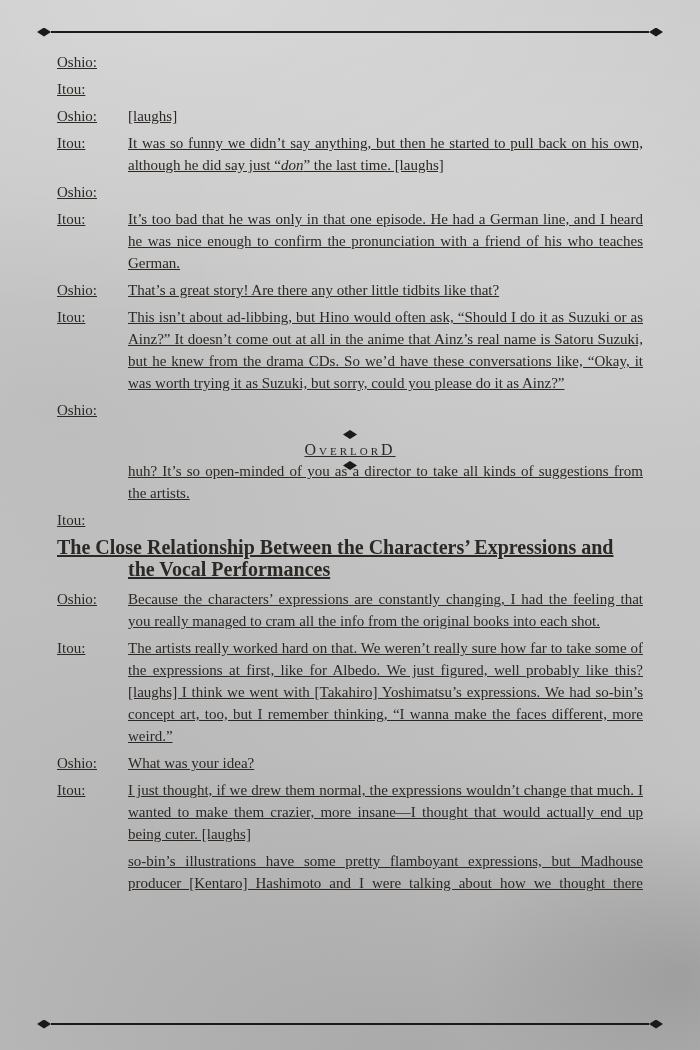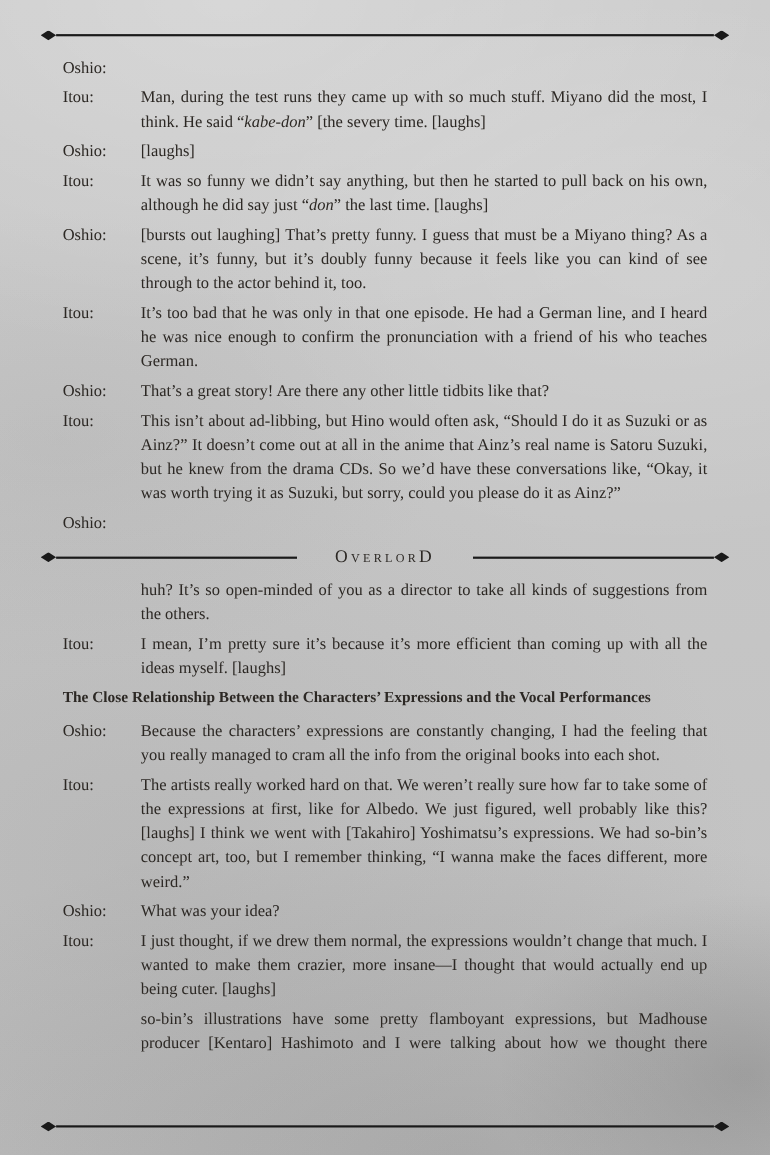--- a/index.html
+++ b/index.html
@@ -26,39 +26,39 @@
   
   .hr{position:absolute;left:37px;right:37px;display:flex;align-items:center;height:10px;}
   .hr-top{top:27px;}
   .hr-bottom{top:1019px;}
   .hr .line{flex:1;height:2px;background:var(--rule);}
   .diamond{flex:none;width:14px;height:9px;background:var(--rule);
     clip-path:polygon(50% 0,100% 50%,50% 100%,0 50%);}
   
   .content{
     position:absolute;top:51px;left:57px;width:586px;
-    color:var(--ink);font-size:15px;line-height:22px;
+    color:var(--ink);font-size:15px;line-height:22px;text-decoration:underline;
   }
   .row{display:flex;margin:0 0 5px 0;}
   .speaker{flex:none;width:71px;}
   .speech{flex:1;margin:0;text-align:justify;}
   .speech i{font-style:italic;}
   .force-last{text-align-last:justify;}
   
-  .divider{display:flex;align-items:center;margin:9px -20px 9px -20px;height:21px;}
+  .divider{display:flex;align-items:center;margin:9px -20px 9px -20px;height:21px;flex-direction:column;}
   .divider .line{flex:1;height:2px;background:var(--rule);}
   .divider-label{
     flex:none;padding:0 34px;
     font-variant:small-caps;font-size:16px;letter-spacing:3px;
     color:var(--ink);
   }
   
   .heading{
     margin:2px 0 8px 0;
-    font-size:14px;font-weight:bold;line-height:22px;
+    font-size:20px;font-weight:bold;line-height:22px;
     padding-left:71px;text-indent:-71px;
     color:var(--ink);
   }
 </style>
 </head>
 <body>
 
 <div class="page">
 
   <div class="hr hr-top">
@@ -69,36 +69,34 @@
 
   <div class="content">
 
     <div id="sec-top">
   <div class="row">
     <span class="speaker">Oshio:</span>
   </div>
 
   <div class="row">
     <span class="speaker">Itou:</span>
-    <p class="speech">Man, during the test runs they came up with so much stuff. Miyano did the most, I think. He said “<i>kabe-don</i>” [the severy time. [laughs]</p>
   </div>
 
   <div class="row">
     <span class="speaker">Oshio:</span>
     <p class="speech">[laughs]</p>
   </div>
 
   <div class="row">
     <span class="speaker">Itou:</span>
     <p class="speech">It was so funny we didn’t say anything, but then he started to pull back on his own, although he did say just “<i>don</i>” the last time. [laughs]</p>
   </div>
 
   <div class="row">
     <span class="speaker">Oshio:</span>
-    <p class="speech">[bursts out laughing] That’s pretty funny. I guess that must be a Miyano thing? As a scene, it’s funny, but it’s doubly funny because it feels like you can kind of see through to the actor behind it, too.</p>
   </div>
 
   <div class="row">
     <span class="speaker">Itou:</span>
     <p class="speech">It’s too bad that he was only in that one episode. He had a German line, and I heard he was nice enough to confirm the pronunciation with a friend of his who teaches German.</p>
   </div>
 
   <div class="row">
     <span class="speaker">Oshio:</span>
     <p class="speech">That’s a great story! Are there any other little tidbits like that?</p>
@@ -118,26 +116,25 @@
       <span class="diamond"></span>
       <span class="line"></span>
       <span class="divider-label">OverlorD</span>
       <span class="line"></span>
       <span class="diamond"></span>
     </div>
 
     <div id="sec-mid">
   <div class="row">
     <span class="speaker"></span>
-    <p class="speech">huh? It’s so open-minded of you as a director to take all kinds of suggestions from the others.</p>
+    <p class="speech">huh? It’s so open-minded of you as a director to take all kinds of suggestions from the artists.</p>
   </div>
 
   <div class="row">
     <span class="speaker">Itou:</span>
-    <p class="speech">I mean, I’m pretty sure it’s because it’s more efficient than coming up with all the ideas myself. [laughs]</p>
   </div>
 </div>
 
     <h2 class="heading">The Close Relationship Between the Characters’ Expressions and the Vocal Performances</h2>
 
     <div id="sec-bottom">
   <div class="row">
     <span class="speaker">Oshio:</span>
     <p class="speech">Because the characters’ expressions are constantly changing, I had the feeling that you really managed to cram all the info from the original books into each shot.</p>
   </div>

